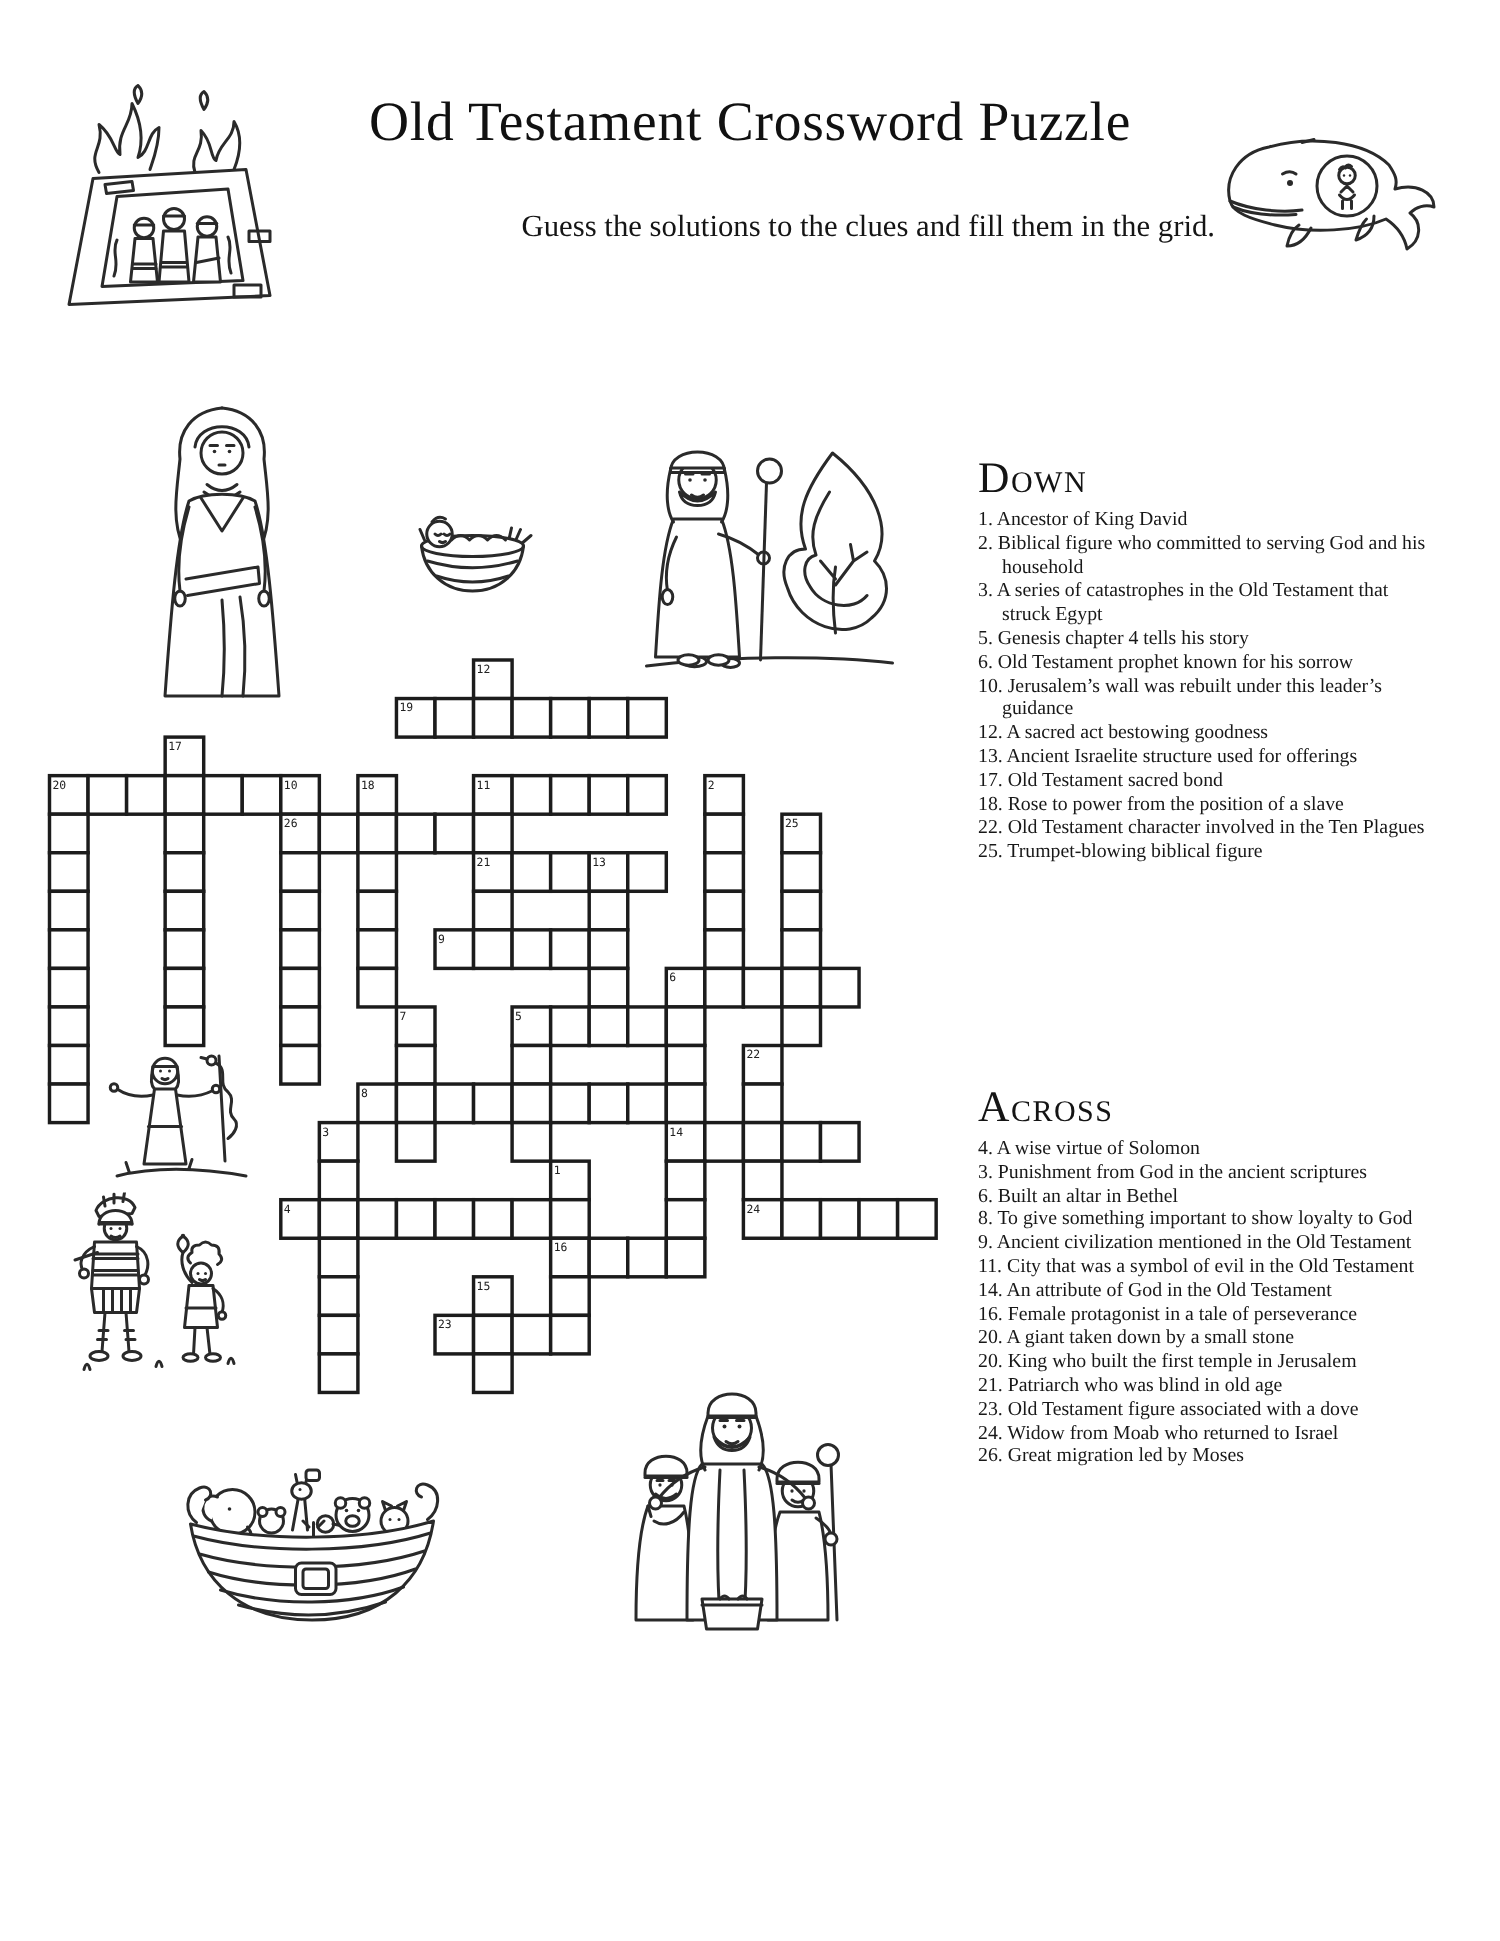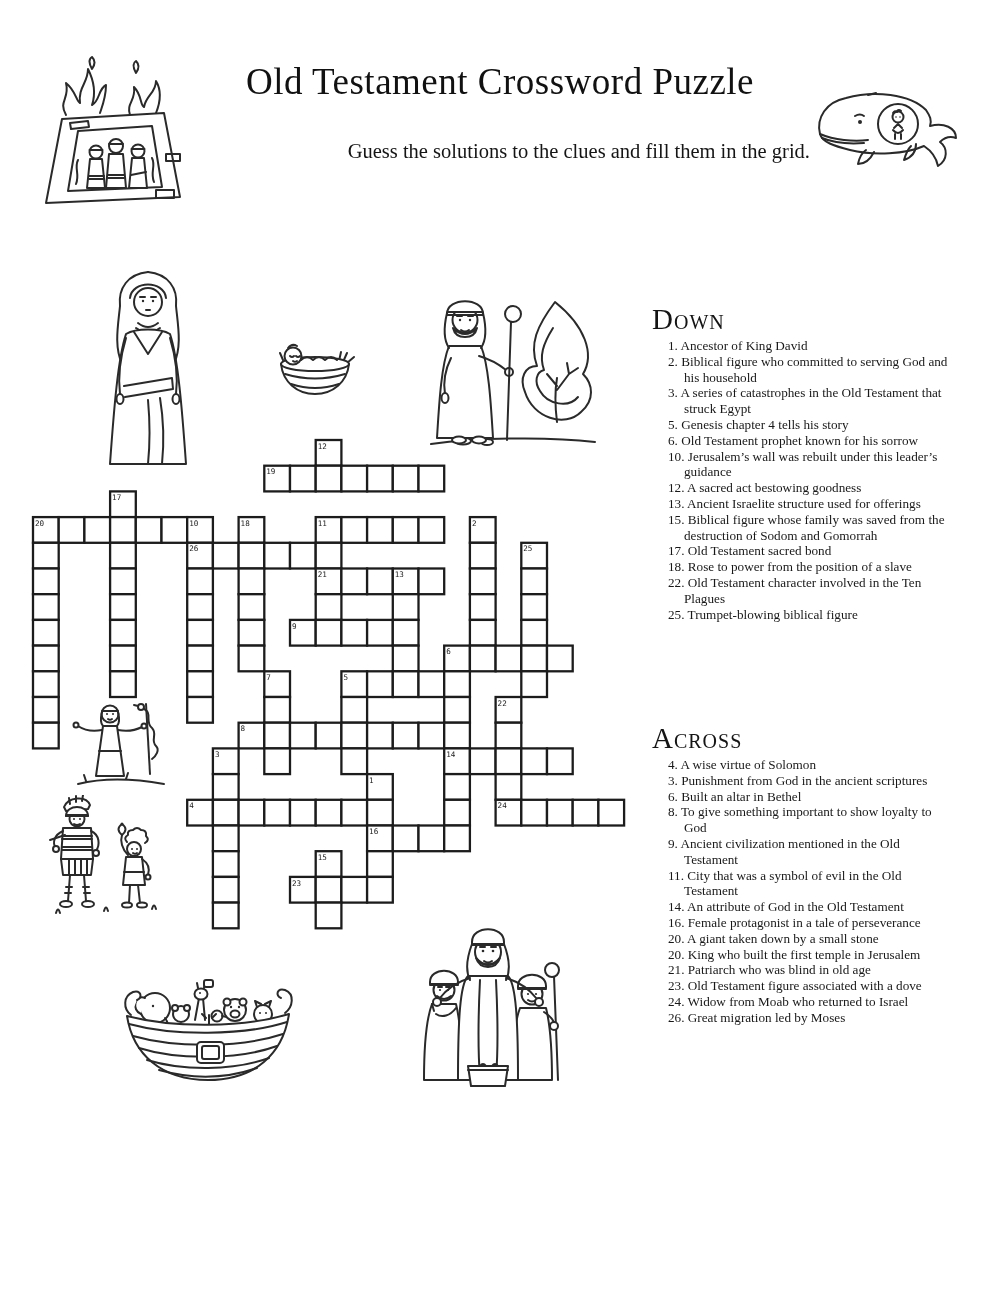--- a/index.html
+++ b/index.html
@@ -6,21 +6,21 @@
   #page{position:relative;width:1000px;height:1088px;background:#fff;overflow:hidden;
         font-family:"Liberation Serif","DejaVu Serif",serif;color:#1a1a1a;}
   .abs{position:absolute;}
   .lineart{stroke:#2a2a2a;stroke-width:2;fill:none;stroke-linecap:round;stroke-linejoin:round;}
   .lineart .fillw{fill:#ffffff;}
   .lineart .ink{fill:#2a2a2a;stroke:none;}
   #title{left:190px;top:60px;width:620px;text-align:center;font-size:37px;letter-spacing:.5px;color:#111;}
   #subtitle{left:190px;top:140px;width:620px;text-align:right;font-size:20.5px;color:#151515;}
   .clue-head{left:652px;width:300px;font-size:29px;font-variant:small-caps;letter-spacing:1px;color:#141414;}
   .clue-list{left:652px;width:300px;font-size:13.2px;line-height:15.8px;color:#181818;}
-  .clue{padding-left:16px;text-indent:-16px;margin-left:16px;}
+  .clue{padding-left:16px;text-indent:-16px;}
   #brand-text{left:84px;top:1213px;font-family:"DejaVu Sans","Liberation Sans",sans-serif;
               font-weight:800;font-size:40px;letter-spacing:.5px;color:#1b1b1b;}
   #copyright{left:0;top:1258px;width:1000px;
              font-family:"Liberation Sans",sans-serif;font-size:13.5px;color:#b4b4b4;margin-top:33px;}
   #qr-label-top{left:888px;top:1189px;width:108px;text-align:center;
                 font-family:"Liberation Sans",sans-serif;font-size:8.5px;color:#a0a0a0;}
   #qr-code-text{left:888px;top:1256px;width:108px;text-align:center;
                 font-family:"Liberation Sans",sans-serif;font-size:11px;color:#a0a0a0;letter-spacing:.5px;}
   #grid-svg text{font-family:"DejaVu Sans Mono",monospace;font-size:7.6px;fill:#222;}
   #grid-svg rect.cell{fill:#ffffff;stroke:#1c1c1c;stroke-width:2.3;}
@@ -433,21 +433,20 @@
   <div class="abs clue-head" style="top:303px">Down</div>
   <div class="abs clue-list" id="down-list" style="top:338px">
       <div class="clue">1. Ancestor of King David</div>
       <div class="clue">2. Biblical figure who committed to serving God and his household</div>
       <div class="clue">3. A series of catastrophes in the Old Testament that struck Egypt</div>
       <div class="clue">5. Genesis chapter 4 tells his story</div>
       <div class="clue">6. Old Testament prophet known for his sorrow</div>
       <div class="clue">10. Jerusalem’s wall was rebuilt under this leader’s guidance</div>
       <div class="clue">12. A sacred act bestowing goodness</div>
       <div class="clue">13. Ancient Israelite structure used for offerings</div>
-      <div class="clue">15. Biblical figure whose family was saved from the destruction of Sodom and Gomorrah</div>
       <div class="clue">17. Old Testament sacred bond</div>
       <div class="clue">18. Rose to power from the position of a slave</div>
       <div class="clue">22. Old Testament character involved in the Ten Plagues</div>
       <div class="clue">25. Trumpet-blowing biblical figure</div>
     </div>
 
   <div class="abs clue-head" style="top:722px">Across</div>
   <div class="abs clue-list" id="across-list" style="top:757px">
       <div class="clue">4. A wise virtue of Solomon</div>
       <div class="clue">3. Punishment from God in the ancient scriptures</div>

